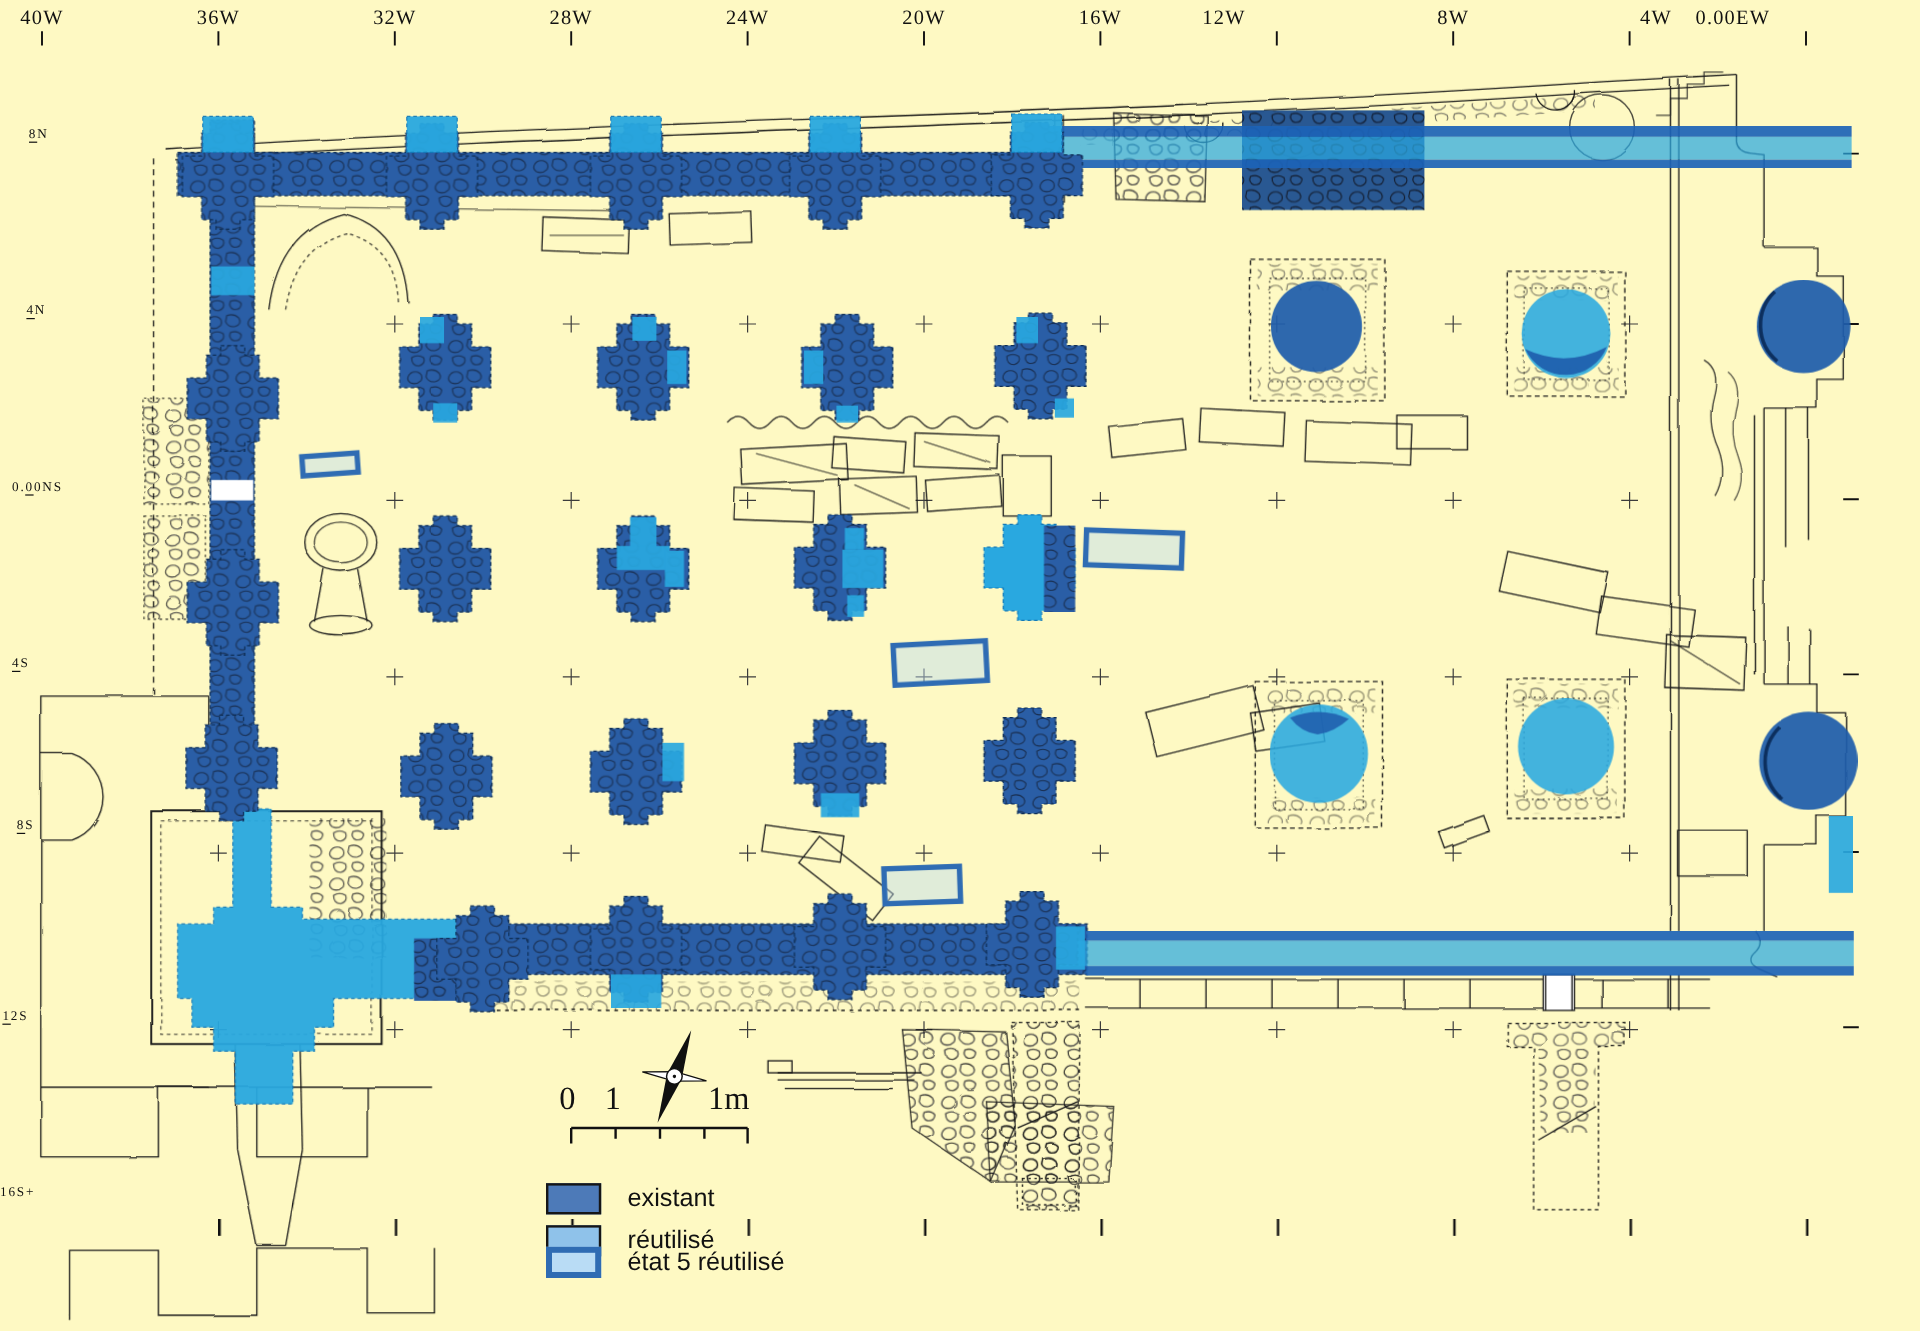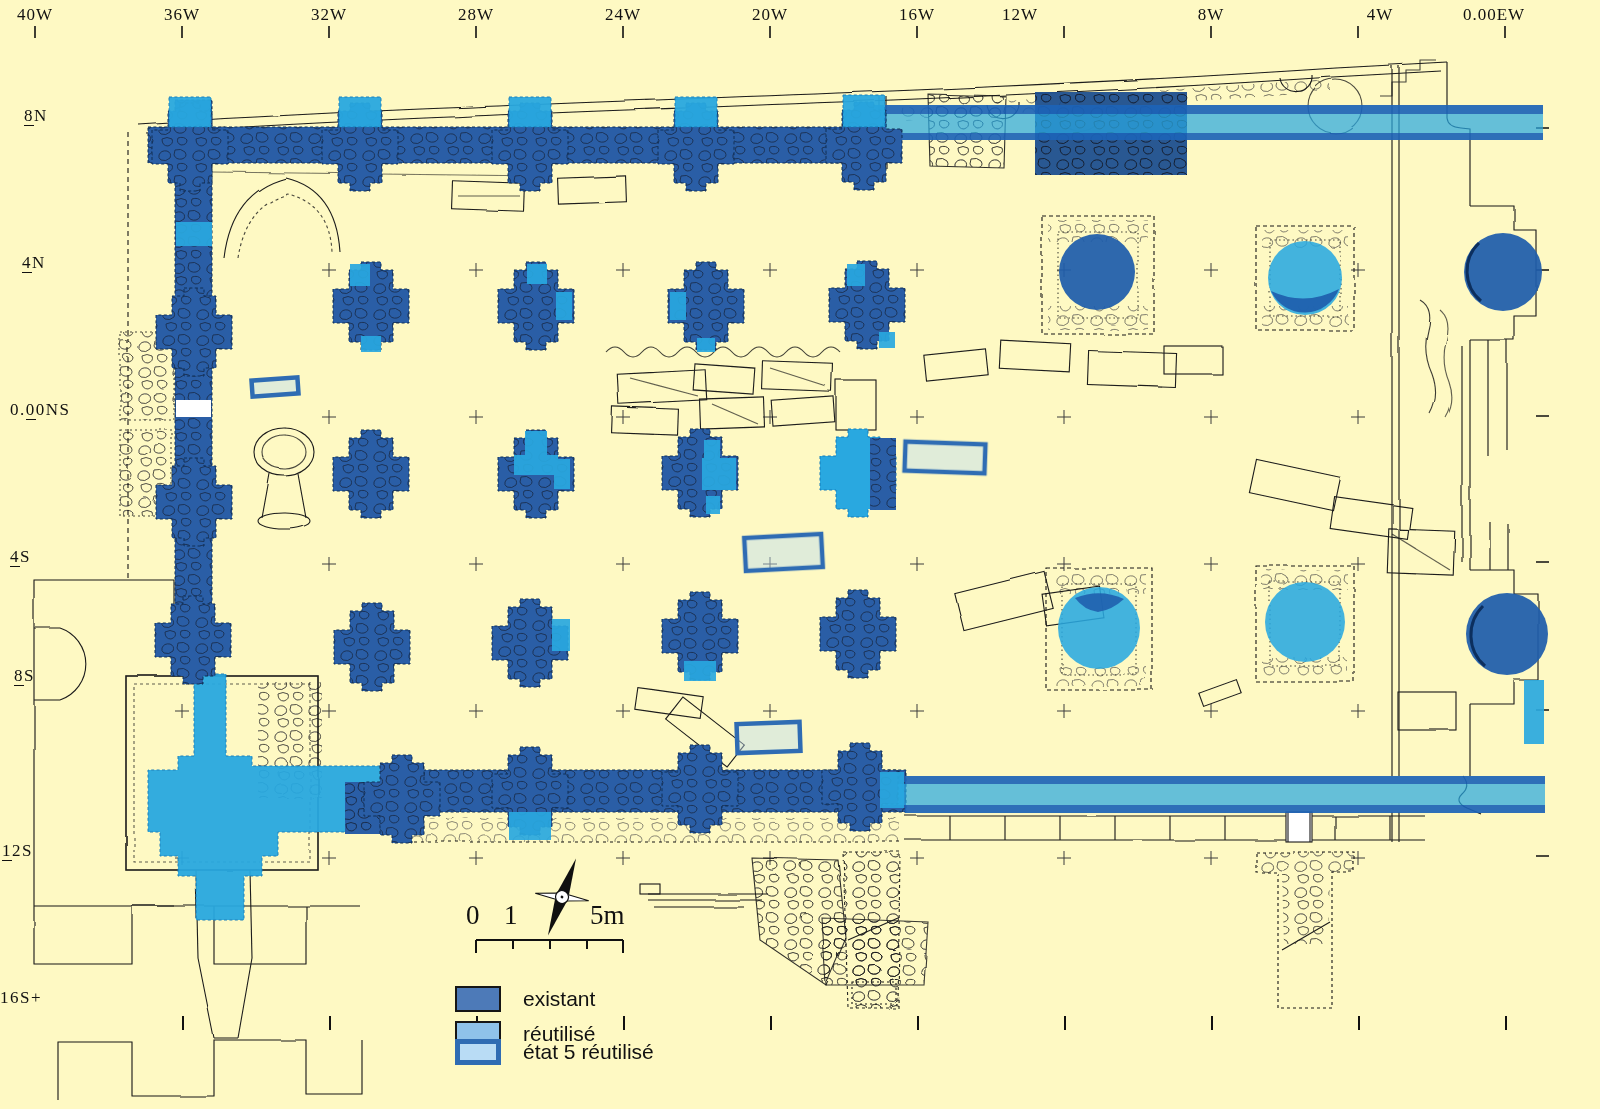--- a/index.html
+++ b/index.html
@@ -1,20 +1,20 @@
 <!DOCTYPE html>
 <html><head>
 <meta charset="utf-8">
 <style>
   html,body{margin:0;padding:0;background:#fff;}
   #stage{position:relative;width:1600px;height:1109px;background:#fef9c3;overflow:hidden;
          font-family:"Liberation Serif",serif;color:#111;}
   #plan-svg{position:absolute;left:0;top:0;}
   .tl{position:absolute;top:5px;transform:translateX(-50%);font-size:17px;letter-spacing:1px;white-space:nowrap;}
-  .ll{position:absolute;font-size:17px;letter-spacing:1.5px;white-space:nowrap;}
+  .ll{position:absolute;font-size:11px;letter-spacing:1.5px;white-space:nowrap;}
   .ll .u{border-bottom:1.7px solid #111;}
   .sn{position:absolute;font-size:27px;}
   .bt{position:absolute;width:2px;height:14px;background:#111;top:1016px;}
   .legend-row{position:absolute;left:455px;height:26px;display:flex;align-items:center;}
   .sw{width:46px;height:26px;box-sizing:border-box;}
   .sw1{background:#4d7ab8;border:2.5px solid #161616;}
   .sw2{background:#8fc2ea;border:2.5px solid #161616;}
   .sw3{background:#b9dcf5;border:5px solid #2f6cb3;}
   .legend-label{margin-left:22px;font-family:"Liberation Sans",sans-serif;font-size:21px;}
 </style>
@@ -354,44 +354,44 @@
   <span class="tl" style="left:35px">40W</span>
   <span class="tl" style="left:182px">36W</span>
   <span class="tl" style="left:329px">32W</span>
   <span class="tl" style="left:476px">28W</span>
   <span class="tl" style="left:623px">24W</span>
   <span class="tl" style="left:770px">20W</span>
   <span class="tl" style="left:917px">16W</span>
   <span class="tl" style="left:1020px">12W</span>
   <span class="tl" style="left:1211px">8W</span>
   <span class="tl" style="left:1380px">4W</span>
-  <span class="tl" style="left:1494px">0.00EW</span>
+  <span class="tl" style="left:1444px">0.00EW</span>
 
   <span class="ll" style="left:24px;top:106px"><span></span><span class="u">8</span><span>N</span></span>
   <span class="ll" style="left:22px;top:253px"><span></span><span class="u">4</span><span>N</span></span>
   <span class="ll" style="left:10px;top:400px"><span>0.</span><span class="u">0</span><span>0NS</span></span>
   <span class="ll" style="left:10px;top:547px"><span></span><span class="u">4</span><span>S</span></span>
-  <span class="ll" style="left:14px;top:666px"><span></span><span class="u">8</span><span>S</span></span>
+  <span class="ll" style="left:14px;top:682px"><span></span><span class="u">8</span><span>S</span></span>
   <span class="ll" style="left:2px;top:841px"><span></span><span class="u">1</span><span>2S</span></span>
   <span class="ll" style="left:0px;top:988px"><span></span><span class="u"></span><span>16S+</span></span>
 
   <div class="bt" style="left:182px"></div>
   <div class="bt" style="left:329px"></div>
   <div class="bt" style="left:476px"></div>
   <div class="bt" style="left:623px"></div>
   <div class="bt" style="left:770px"></div>
   <div class="bt" style="left:917px"></div>
   <div class="bt" style="left:1064px"></div>
   <div class="bt" style="left:1211px"></div>
   <div class="bt" style="left:1358px"></div>
   <div class="bt" style="left:1505px"></div>
 
   <span class="sn" style="left:466px;top:900px">0</span>
   <span class="sn" style="left:504px;top:900px">1</span>
-  <span class="sn" style="left:590px;top:900px">5m</span>
+  <span class="sn" style="left:590px;top:900px">1m</span>
 
   <div class="legend-row" style="top:986px">
     <div class="sw sw1"></div>
     <span class="legend-label">existant</span>
   </div>
   <div class="legend-row" style="top:1021px">
     <div class="sw sw2"></div>
     <span class="legend-label">réutilisé</span>
   </div>
   <div class="legend-row" style="top:1039px">

